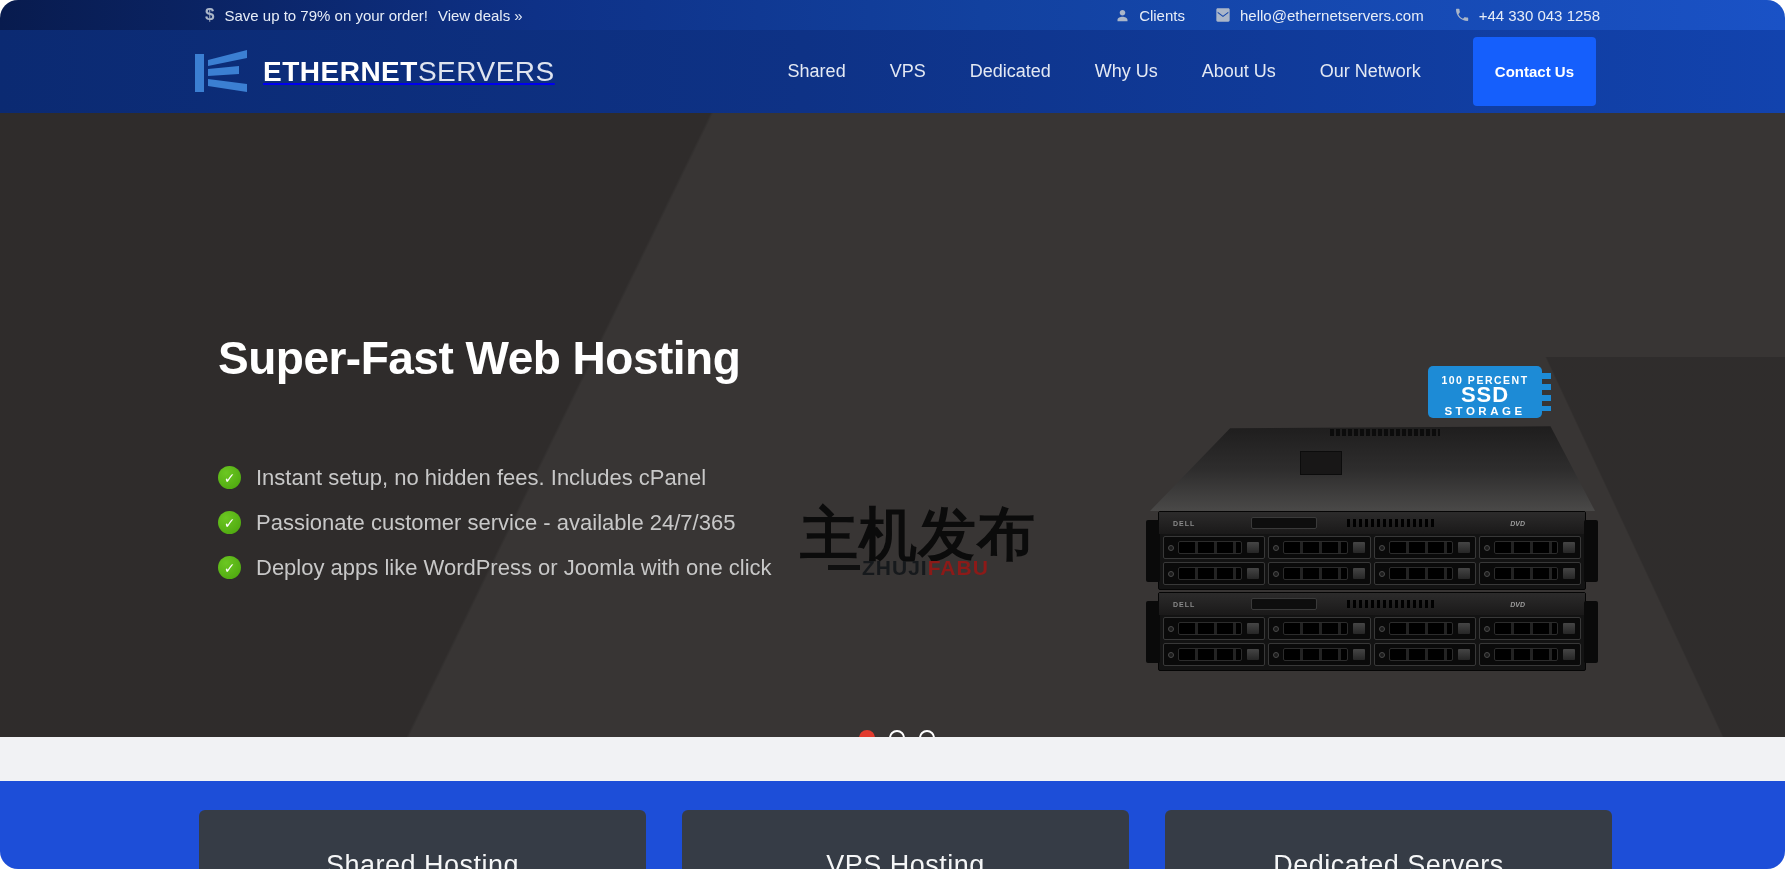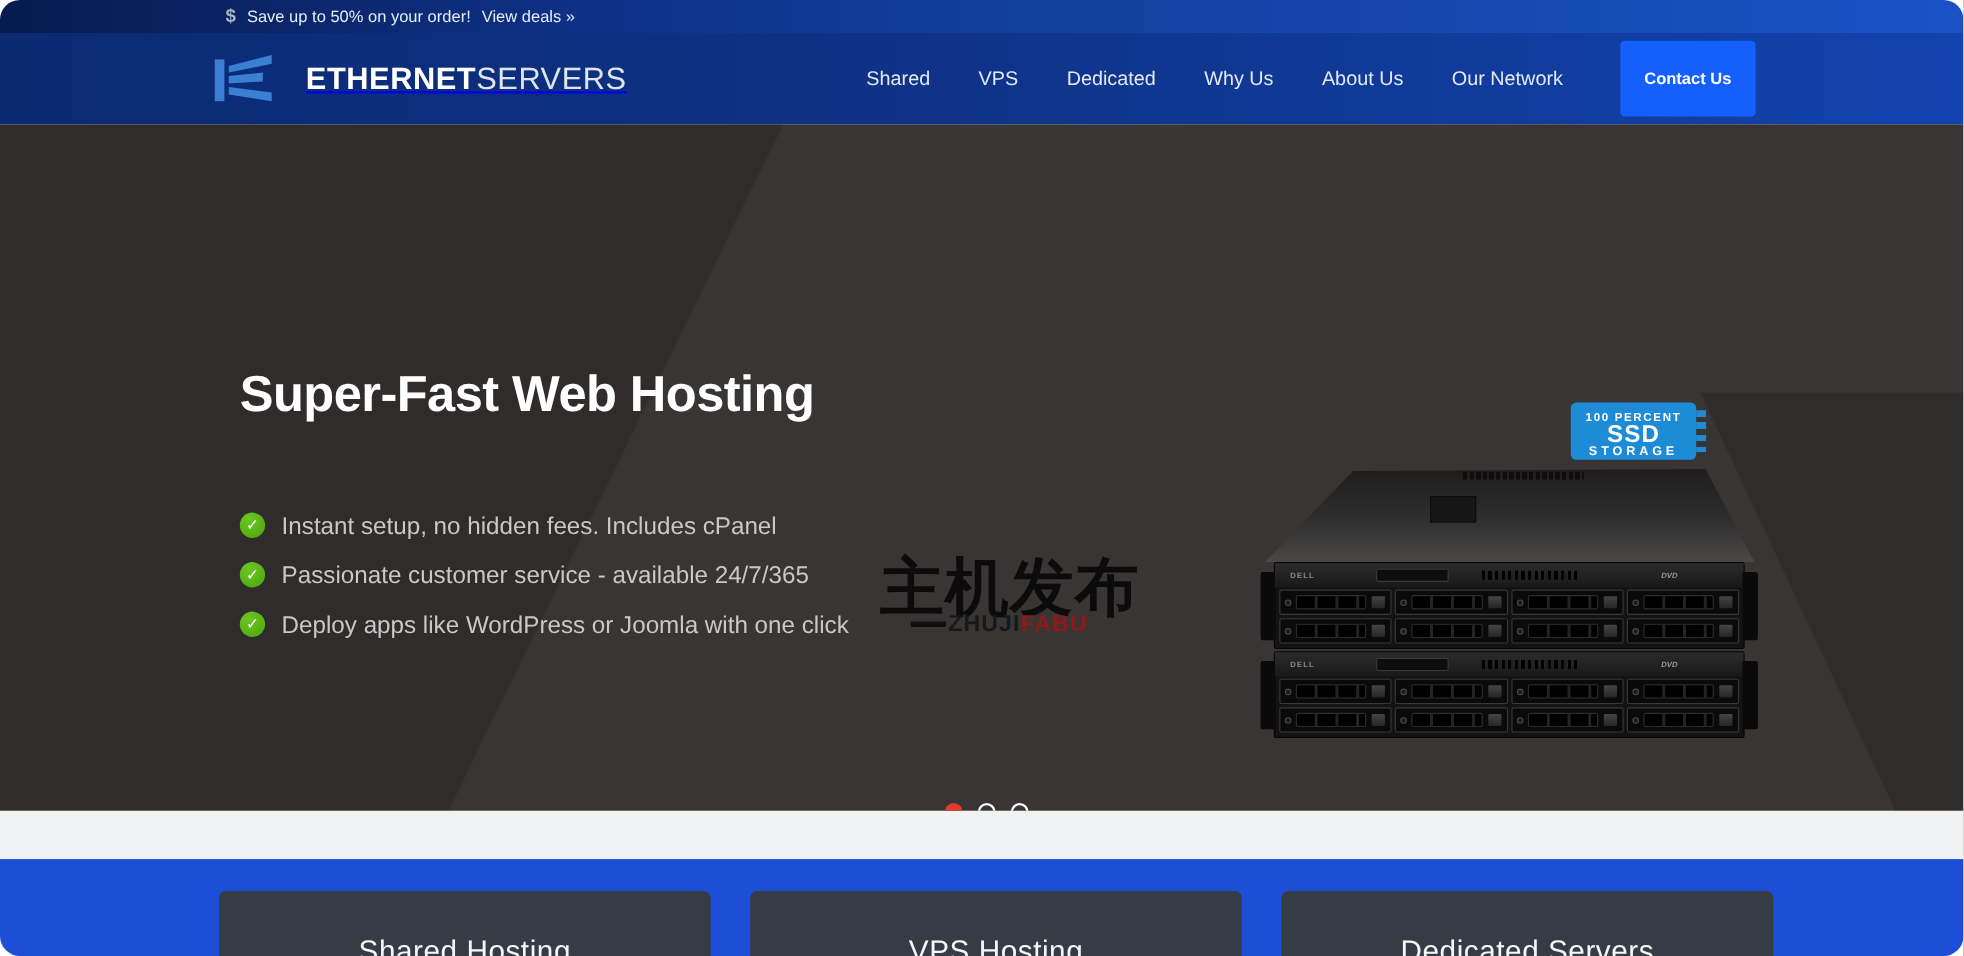--- a/index.html
+++ b/index.html
@@ -15,21 +15,21 @@
   .promo a { color:#e7edf7; text-decoration:none; }
   .top-right { display:flex; align-items:center; gap:30px; margin-right:185px; }
   .top-item { display:flex; align-items:center; gap:9px; }
   .top-item svg { display:block; }
   .ticon { fill:#aab6c9; }
 
   
   .navbar { position:absolute; top:30px; left:0; width:100%; height:83px;
     background:linear-gradient(90deg,#0b2a72 0%,#0e3286 45%,#1243ae 100%);
     display:flex; align-items:center; }
-  .logo { position:absolute; left:195px; top:0; height:83px; display:flex; align-items:center; gap:27px; }
+  .logo { position:absolute; left:195px; top:0; height:83px; display:flex; align-items:center; gap:12px; }
   .logo-text { font-size:28px; color:#ffffff; letter-spacing:.5px; white-space:nowrap; }
   .logo-bold { font-weight:800; }
   .logo-light { font-weight:300; color:#dfe4ef; }
   .menu { position:absolute; right:189px; top:0; height:83px; display:flex; align-items:center; gap:44px; }
   .menu a { color:#e4e9f3; text-decoration:none; font-size:18px; font-weight:500; white-space:nowrap; }
   .contact-btn { background:#155ffc; color:#fff; border:none; border-radius:4px; font-size:15px;
     font-weight:700; padding:26px 22px; margin-left:8px; cursor:pointer; font-family:inherit; }
 
   
   .hero { position:absolute; top:113px; left:0; width:100%; height:624px; background:#343130; overflow:hidden; }
@@ -106,22 +106,42 @@
   .c1 { left:199px; } .c2 { left:682px; } .c3 { left:1165px; }
 </style>
 </head>
 <body>
 
 <div id="window">
 
   <header class="topbar">
     <div class="promo">
       <span class="dollar">$</span>
-      <span>Save up to 50% on your order!</span>
+      <span>Save up to 79% on your order!</span>
       <a href="#">View deals »</a>
+    </div>
+    <div class="top-right">
+      <div class="top-item">
+        <svg class="ticon" width="15" height="15" viewBox="0 0 24 24">
+            <path d="M12 12c2.5 0 4.5-2 4.5-4.5S14.5 3 12 3 7.5 5 7.5 7.5 9.5 12 12 12zm0 2c-3.3 0-8 1.7-8 5v2h16v-2c0-3.3-4.7-5-8-5z"></path>
+          </svg>
+        <span>Clients</span>
+      </div>
+      <div class="top-item">
+        <svg class="ticon" width="16" height="16" viewBox="0 0 24 24">
+            <path d="M4 2h16c1.1 0 2 .9 2 2v16c0 1.1-.9 2-2 2H4c-1.1 0-2-.9-2-2V4c0-1.1.9-2 2-2zm8 13l8-6V7l-8 6-8-6v2l8 6z"></path>
+          </svg>
+        <span>hello@ethernetservers.com</span>
+      </div>
+      <div class="top-item">
+        <svg class="ticon" width="16" height="16" viewBox="0 0 24 24">
+            <path d="M6.6 10.8c1.5 3 3.9 5.4 6.9 6.9l2.3-2.3c.3-.3.7-.4 1-.2 1.1.4 2.3.6 3.5.6.6 0 1 .4 1 1V20c0 .6-.4 1-1 1C10.8 21 3 13.2 3 3.7c0-.6.4-1 1-1h3.2c.6 0 1 .4 1 1 0 1.2.2 2.4.6 3.5.1.3 0 .7-.2 1l-2 2.6z"></path>
+          </svg>
+        <span>+44 330 043 1258</span>
+      </div>
     </div>
   </header>
 
   <nav class="navbar">
     <a href="#" class="logo">
       <svg width="56" height="52" viewBox="0 0 56 52">
         <rect x="0" y="8" width="9" height="38" fill="#3b7fd2"></rect>
         <polygon points="13,14 52,4 52,12 13,20" fill="#3b7fd2"></polygon>
         <polygon points="13,23 44,20 44,28 13,30" fill="#3b7fd2"></polygon>
         <polygon points="13,33 52,38 52,46 13,40" fill="#3b7fd2"></polygon>

